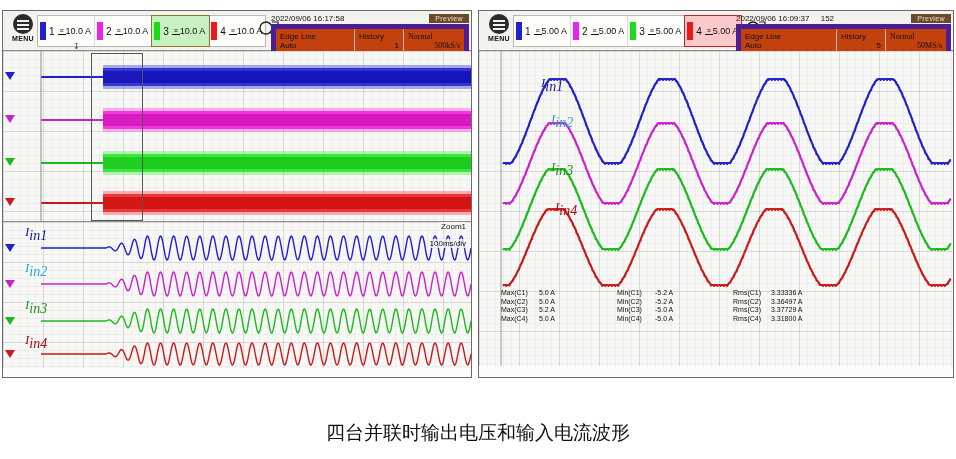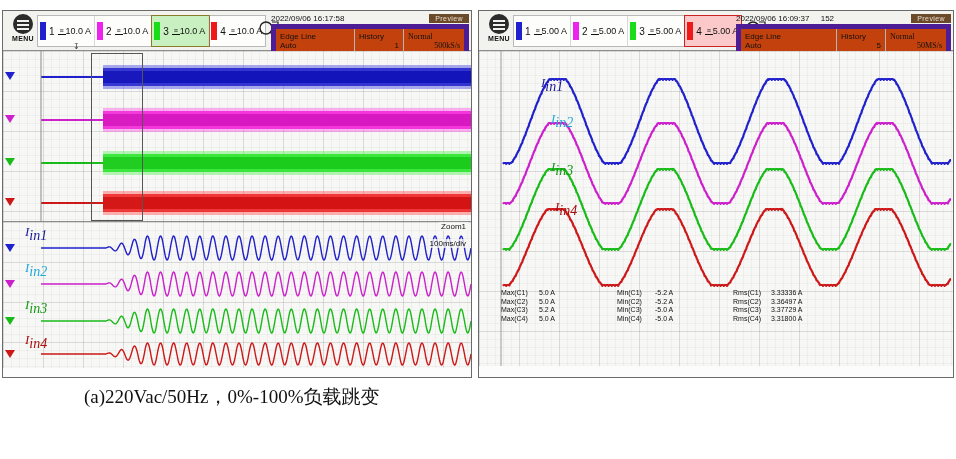--- a/index.html
+++ b/index.html
@@ -395,15 +395,15 @@
             </div>
           <div class="meas-row">
               <span class="meas-name">Rms(C4)</span>
               <span class="meas-val">3.31800 A</span>
             </div>
         </div>
       </div>
     </div>
   </div>
 
-  <div class="cap" id="caption-a">(a)220Vac/50Hz，0%-100%负载跳变</div>
+  <div class="cap" id="caption-main">四台并联时输出电压和输入电流波形</div>
 
 </div>
 
 </body></html>

